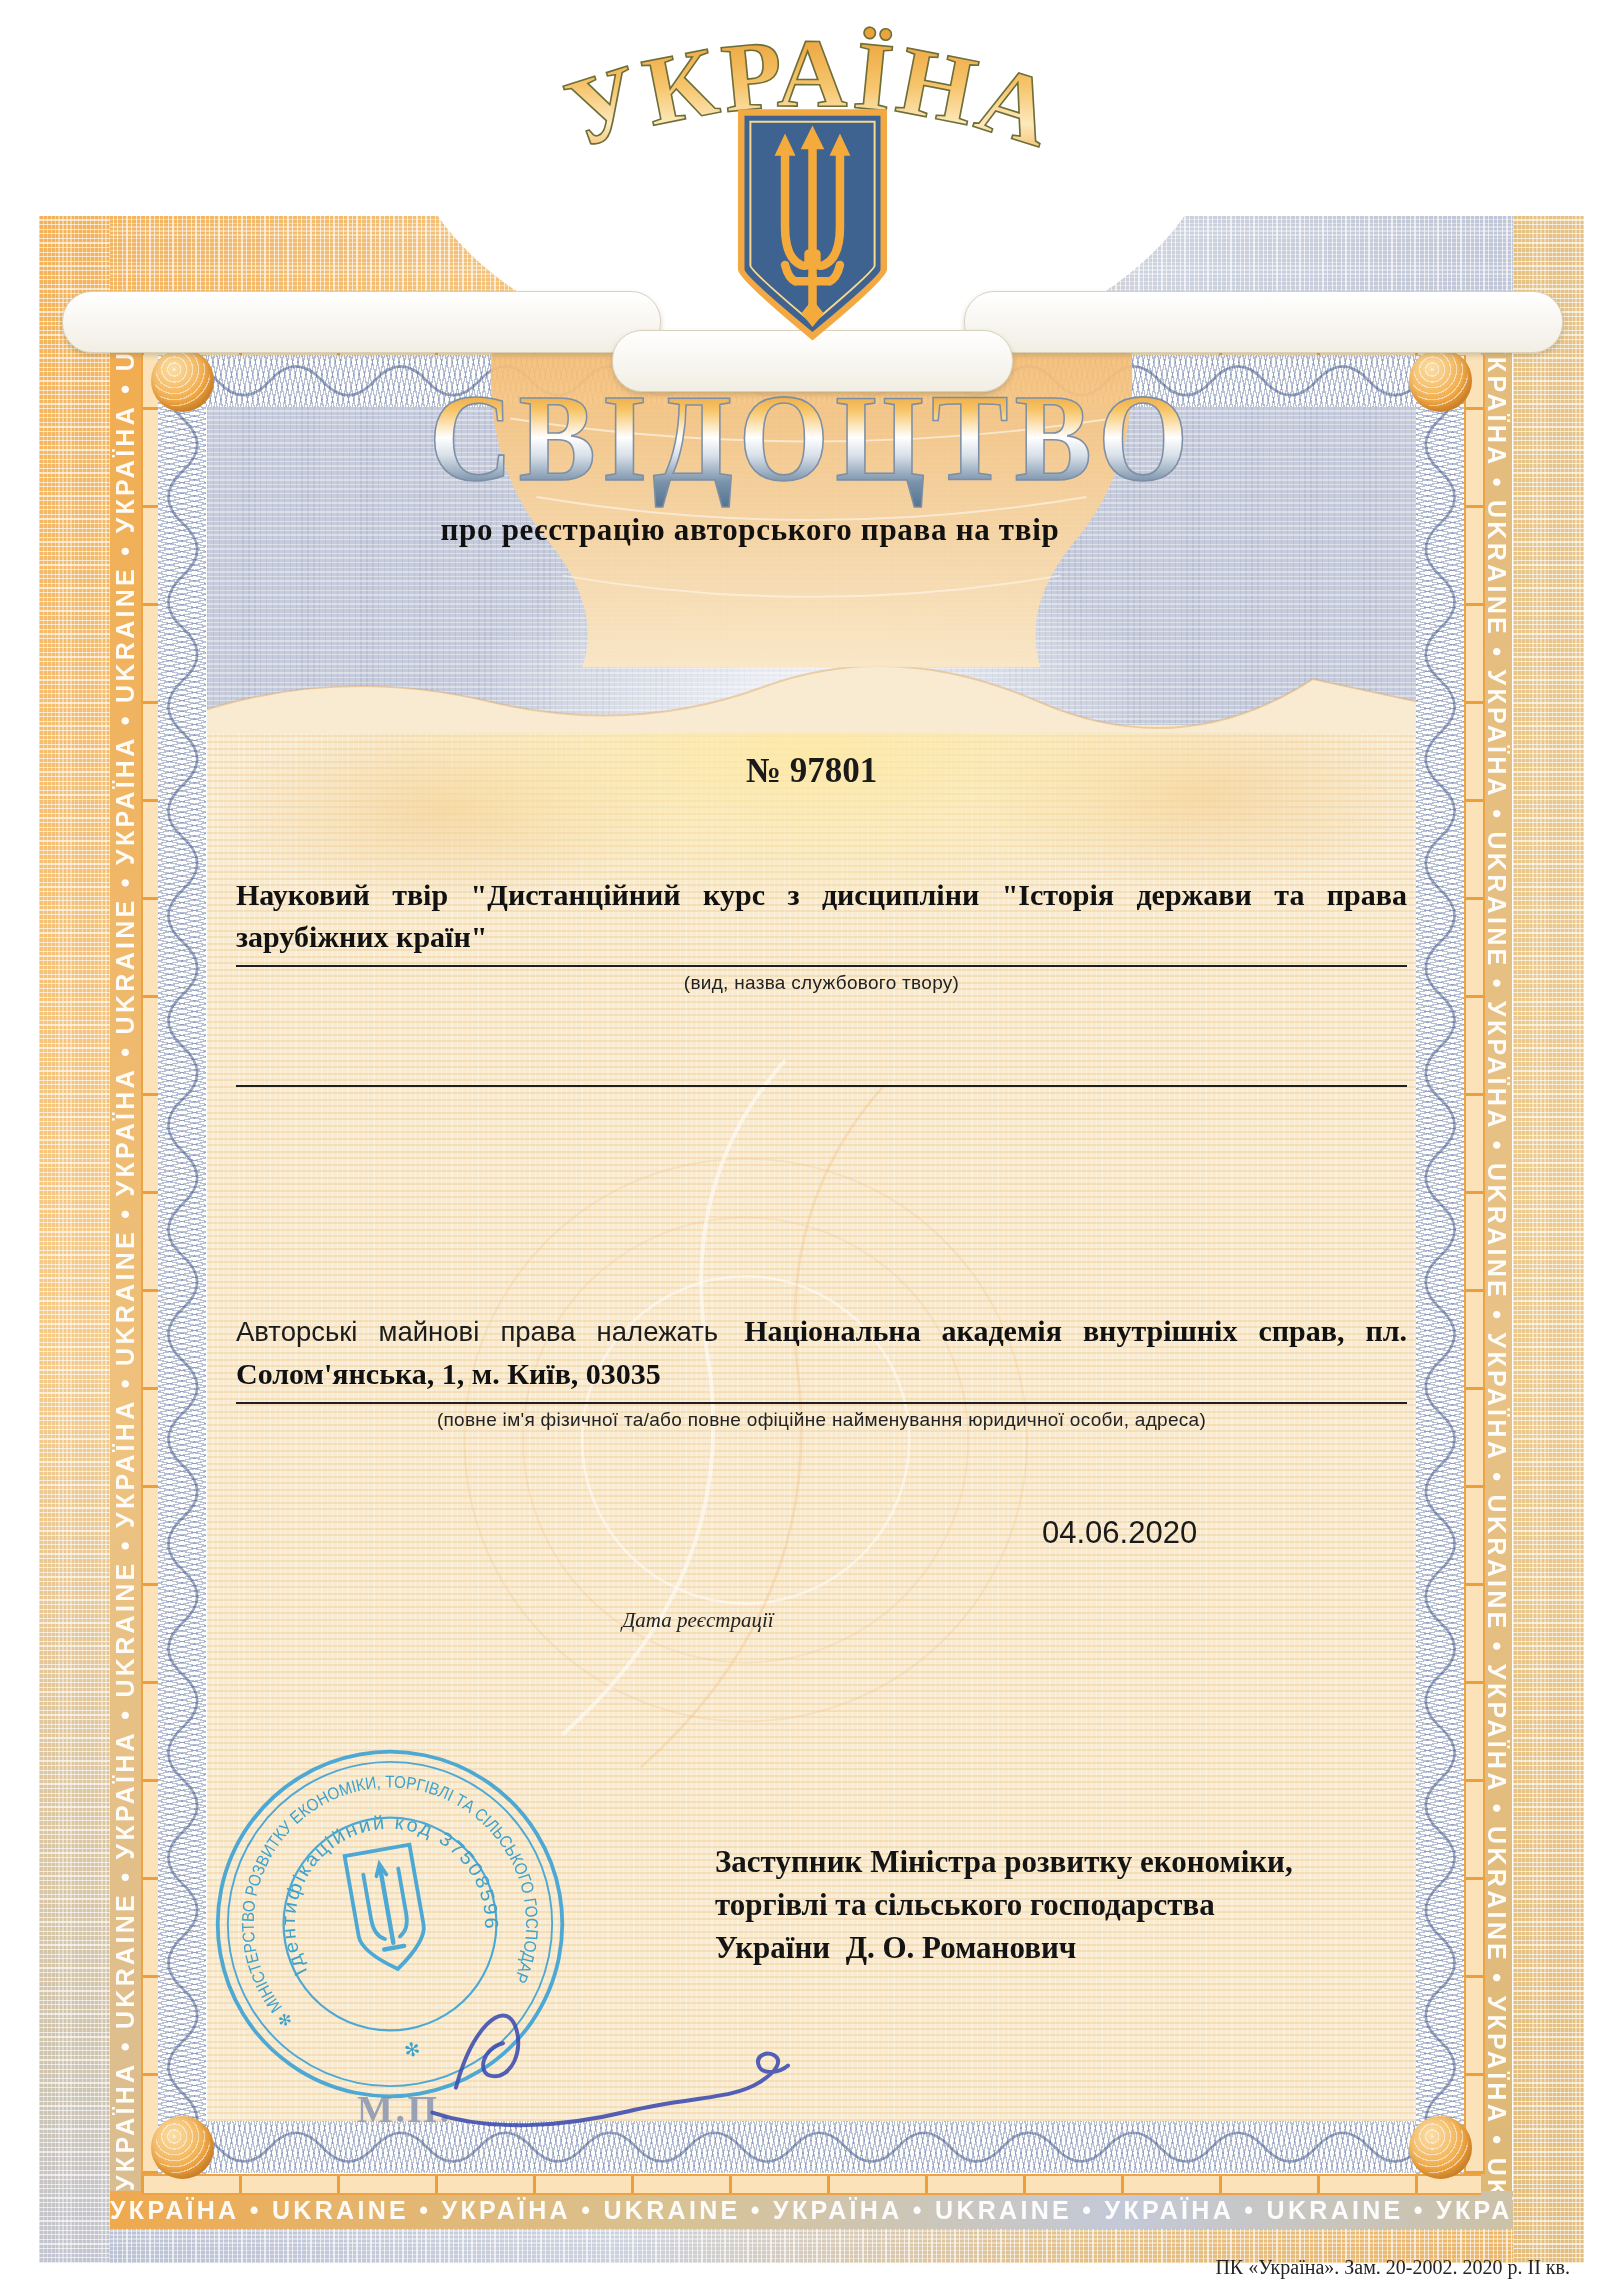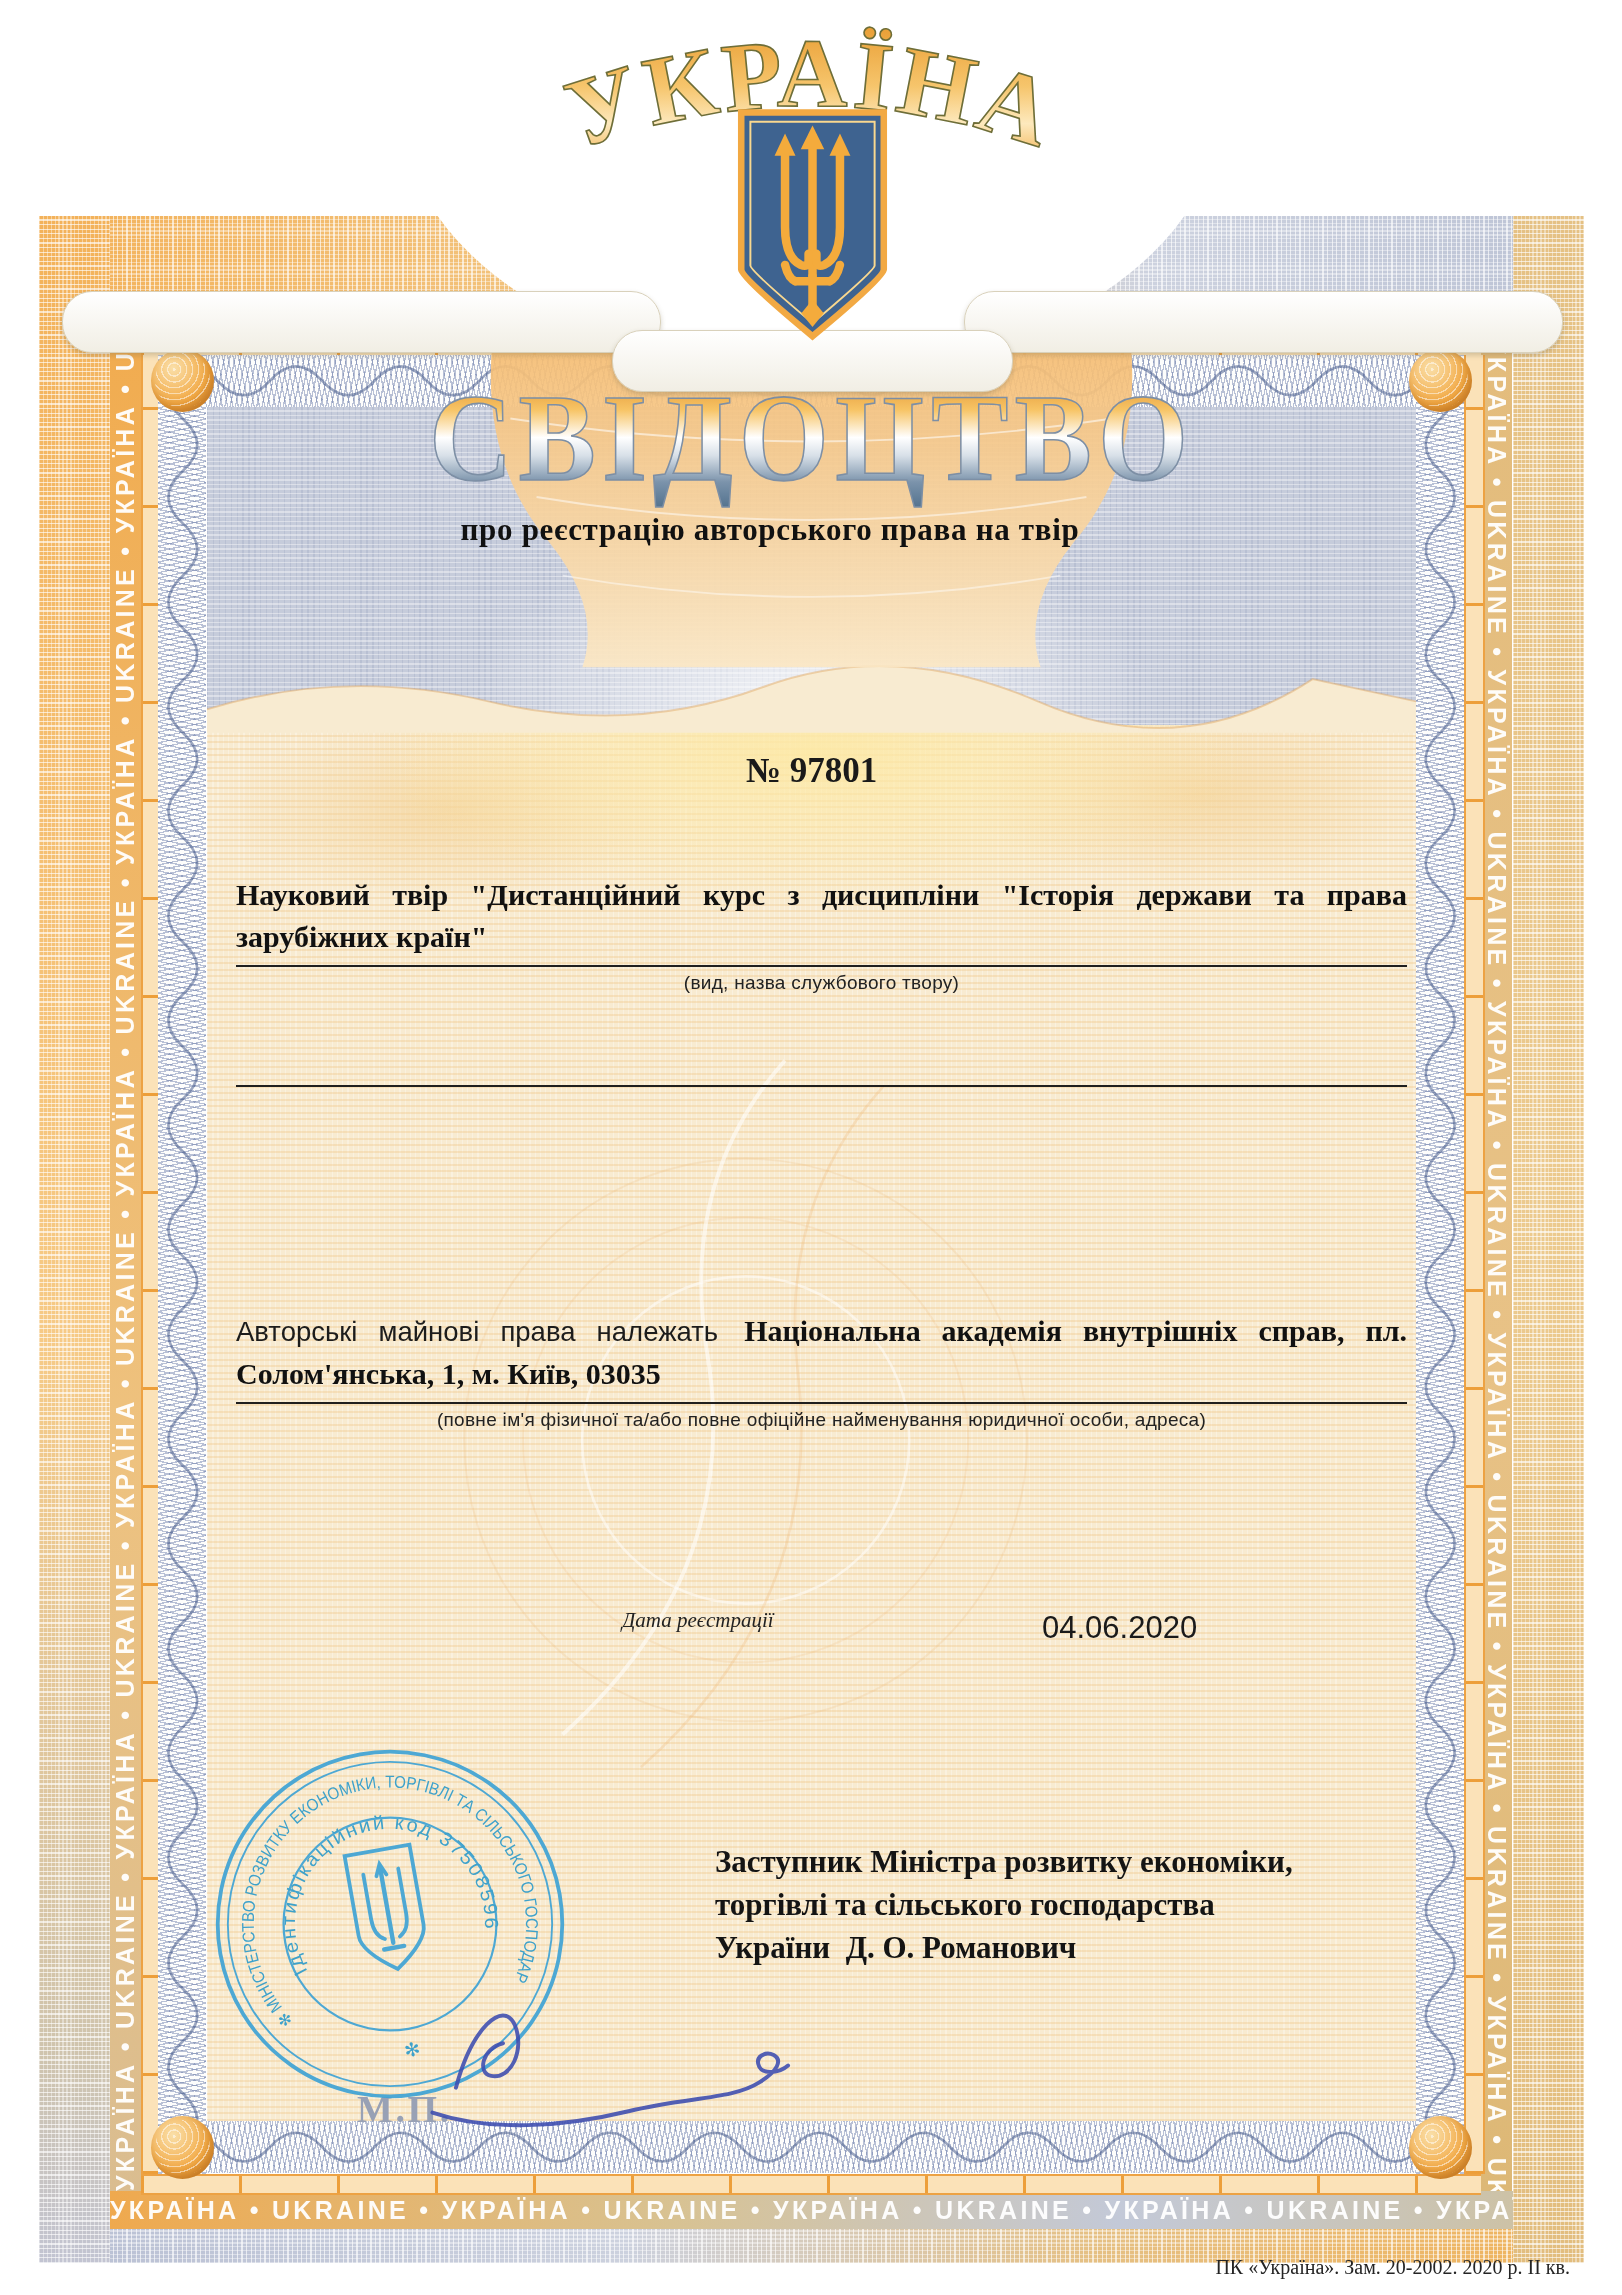--- a/index.html
+++ b/index.html
@@ -97,41 +97,41 @@
     border:0.7px solid #d9d1bb;box-shadow:0 2.6px 5.2px rgba(120,108,78,.3);}
   .ribbon-left{left:62px;top:291px;width:597px;}
   .ribbon-right{left:964px;top:291px;width:597px;}
   .ribbon-center{left:612px;top:330px;width:399px;}
   .arc-svg{position:absolute;z-index:6;left:478px;top:5.2px;}
   .shield-svg{position:absolute;z-index:6;left:732px;top:106px;}
 
   
   .title-svg{position:absolute;z-index:4;left:406px;top:361px;}
   .subtitle{position:absolute;z-index:4;left:207px;top:512px;width:1086px;
-    text-align:center;font-weight:bold;font-size:31px;letter-spacing:0.7px;color:#111;padding-left:20px;}
+    text-align:center;font-weight:bold;font-size:31px;letter-spacing:0.7px;color:#111;}
   .cert-no{position:absolute;z-index:4;left:207px;top:751px;width:1209px;
     text-align:center;font-weight:bold;font-size:35px;color:#1a1a1a;}
 
   
   .field{position:absolute;z-index:4;left:236px;width:1171px;}
   .field p{margin:0;font-size:30px;line-height:42px;}
   .fill{text-align:justify;}
   .fval{font-weight:bold;color:#111;}
   .flabel{font-family:"Liberation Sans","DejaVu Sans",sans-serif;font-size:27.5px;color:#1c1c1c;}
   .fgap{display:inline-block;width:48px;}
   .rule{border-top:2px solid #1f1f1f;margin-top:6.5px;}
   .cap{font-family:"Liberation Sans","DejaVu Sans",sans-serif;font-size:19px;color:#222;
        text-align:center;margin-top:5.2px;letter-spacing:0.3px;}
   .f-work{top:874px;}
   .f-authors{top:1078px;}
   .f-rights{top:1310px;}
 
   .date-label{position:absolute;z-index:4;left:622px;top:1608px;
     font-style:italic;font-size:21px;color:#222;}
-  .date-value{position:absolute;z-index:4;left:1042px;top:1610px;
+  .date-value{position:absolute;z-index:4;left:1042px;top:1515px;
     font-family:"Liberation Sans","DejaVu Sans",sans-serif;font-size:31px;color:#1a1a1a;}
 
   .signatory{position:absolute;z-index:4;left:715px;top:1840px;width:710px;
     font-weight:bold;font-size:31px;line-height:43px;color:#141414;}
   .signatory div{white-space:pre-wrap;}
 
   .mp{position:absolute;z-index:4;left:357px;top:2087px;
     font-weight:bold;font-size:38px;color:#98a1b5;letter-spacing:2.6px;}
   .stamp-svg{position:absolute;z-index:5;left:200px;top:1734px;opacity:.92;}
   .sig-svg{position:absolute;z-index:6;left:393px;top:1970px;}

